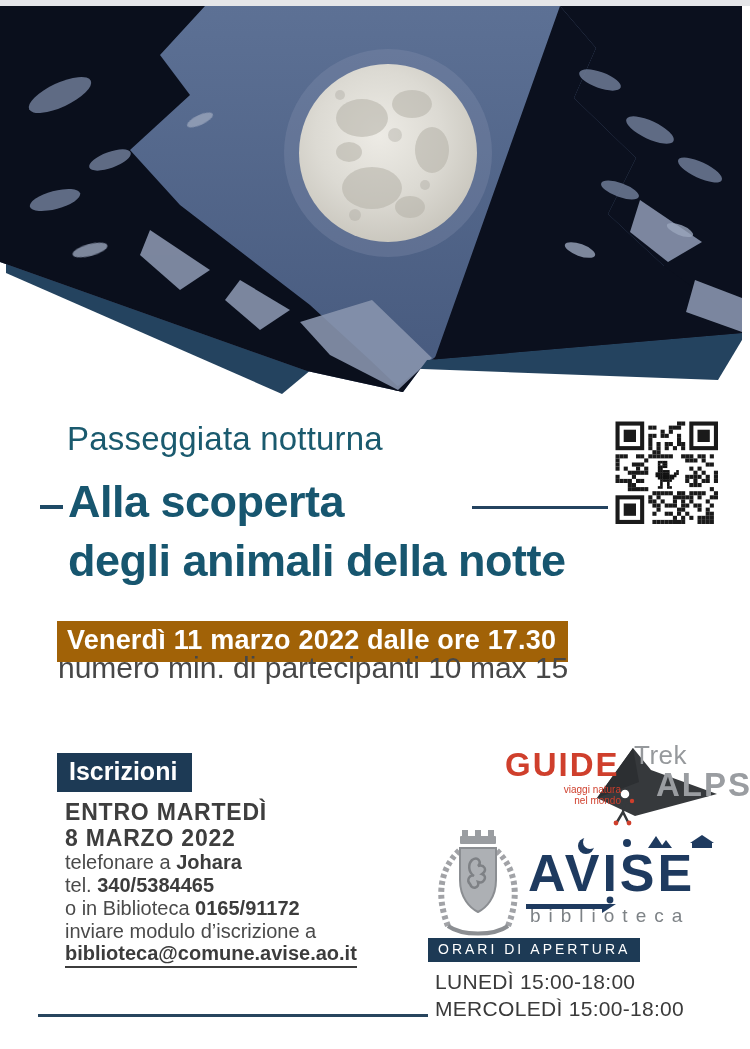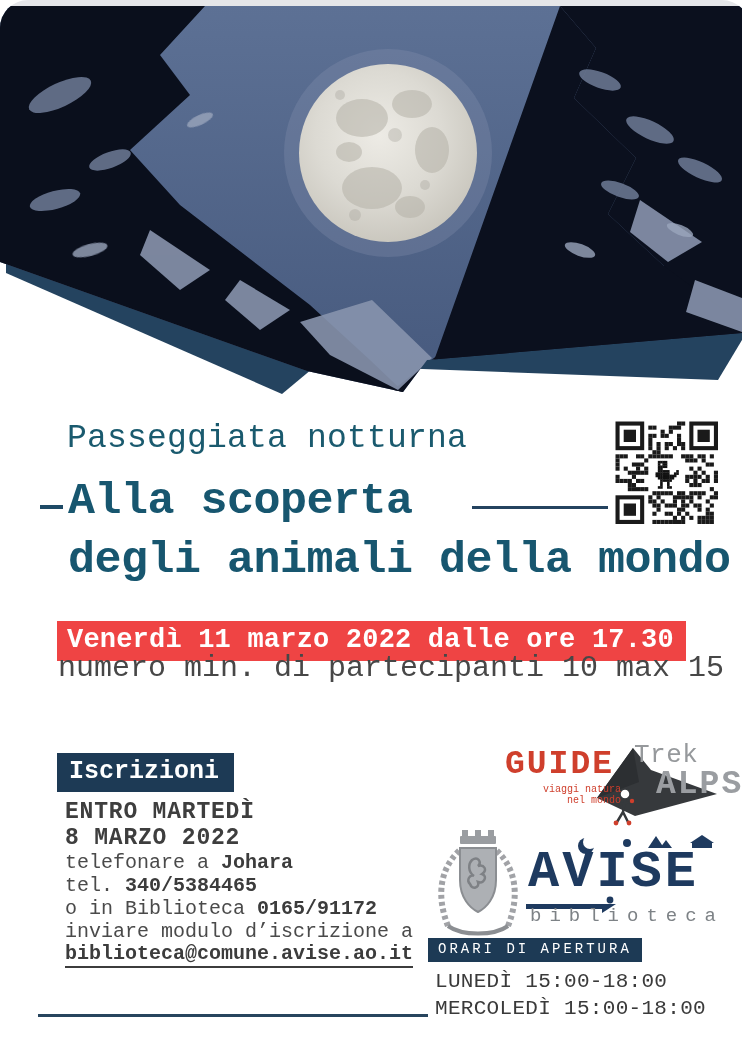--- a/index.html
+++ b/index.html
@@ -1,37 +1,36 @@
 <!DOCTYPE html>
 <html><head>
 <meta charset="utf-8">
 <style>
   html,body{margin:0;padding:0;background:#ffffff;}
   #poster{
     position:relative;width:750px;height:1049px;overflow:hidden;
     background:#ffffff;
-    font-family:Liberation Mono, monospace;
-    border-radius:28px;
+    font-family:Liberation Sans, sans-serif;
     -webkit-font-smoothing:antialiased;
   }
   .abs{position:absolute;}
   
   .top-strip{left:0;top:0;width:750px;height:6px;background:#e5e6e9;}
   
   .photo{left:0;top:0;width:750px;height:400px;}
   
   .subtitle{left:67px;top:420px;font-size:33px;font-weight:500;color:#1a5a6e;letter-spacing:.2px;}
   .title-dash{left:40px;top:505px;width:23px;height:4px;background:#1e4a66;}
   .title1{left:68px;top:476px;font-size:45px;font-weight:700;color:#17566f;letter-spacing:-.5px;}
   .title-line{left:472px;top:506px;width:136px;height:3px;background:#24435f;}
   .title2{left:68px;top:535px;font-size:45px;font-weight:700;color:#17566f;letter-spacing:-.5px;}
   
   .qr-wrap{left:612px;top:418px;width:112px;height:112px;background:#fff;}
   
-  .date-banner{left:57px;top:621px;background:#ef4444;color:#fff;font-size:27px;font-weight:700;padding:4px 12px 6px 10px;letter-spacing:.2px;}
+  .date-banner{left:57px;top:621px;background:#a16207;color:#fff;font-size:27px;font-weight:700;padding:4px 12px 6px 10px;letter-spacing:.2px;}
   .participants{left:58px;top:651px;font-size:30px;color:#474747;}
   .cost{left:58px;top:694px;font-size:25px;font-weight:700;color:#3a3a3a;}
   
   .iscrizioni-box{left:57px;top:753px;background:#1d3a55;color:#fff;font-size:25px;font-weight:700;padding:4px 15px 6px 12px;}
   .deadline1{left:65px;top:799px;font-size:23px;font-weight:700;color:#3e3e3e;letter-spacing:.8px;}
   .deadline2{left:65px;top:825px;font-size:23px;font-weight:700;color:#3e3e3e;letter-spacing:.8px;}
   .reg-line{font-size:20px;color:#4a4a4a;text-align:center;}
   .reg-line b{color:#3c3c3c;}
   .l-phone{left:65px;top:851px;}
   .l-tel{left:65px;top:874px;}
@@ -129,21 +128,21 @@
         <ellipse cx="330," :0="" rx="0" ry="0"></ellipse>
       </g>
     </g>
   </svg>
   <div class="abs top-strip"></div>
 
   <div class="abs subtitle">Passeggiata notturna</div>
   <div class="abs title-dash"></div>
   <div class="abs title1">Alla scoperta</div>
   <div class="abs title-line"></div>
-  <div class="abs title2">degli animali della mondo</div>
+  <div class="abs title2">degli animali della notte</div>
 
   <svg id="qr" class="abs qr-wrap" width="112" height="112" viewBox="0 0 112 112">
       <rect x="0" y="0" width="112" height="112" fill="#ffffff"></rect>
       <rect x="65" y="3.5" width="4.1" height="4.1" fill="#1a1a1a"></rect>
       <rect x="69.1" y="3.5" width="4.1" height="4.1" fill="#1a1a1a"></rect>
       <rect x="36.3" y="7.6" width="4.1" height="4.1" fill="#1a1a1a"></rect>
       <rect x="40.4" y="7.6" width="4.1" height="4.1" fill="#1a1a1a"></rect>
       <rect x="56.8" y="7.6" width="4.1" height="4.1" fill="#1a1a1a"></rect>
       <rect x="60.89999999999999" y="7.6" width="4.1" height="4.1" fill="#1a1a1a"></rect>
       <rect x="65" y="7.6" width="4.1" height="4.1" fill="#1a1a1a"></rect>

